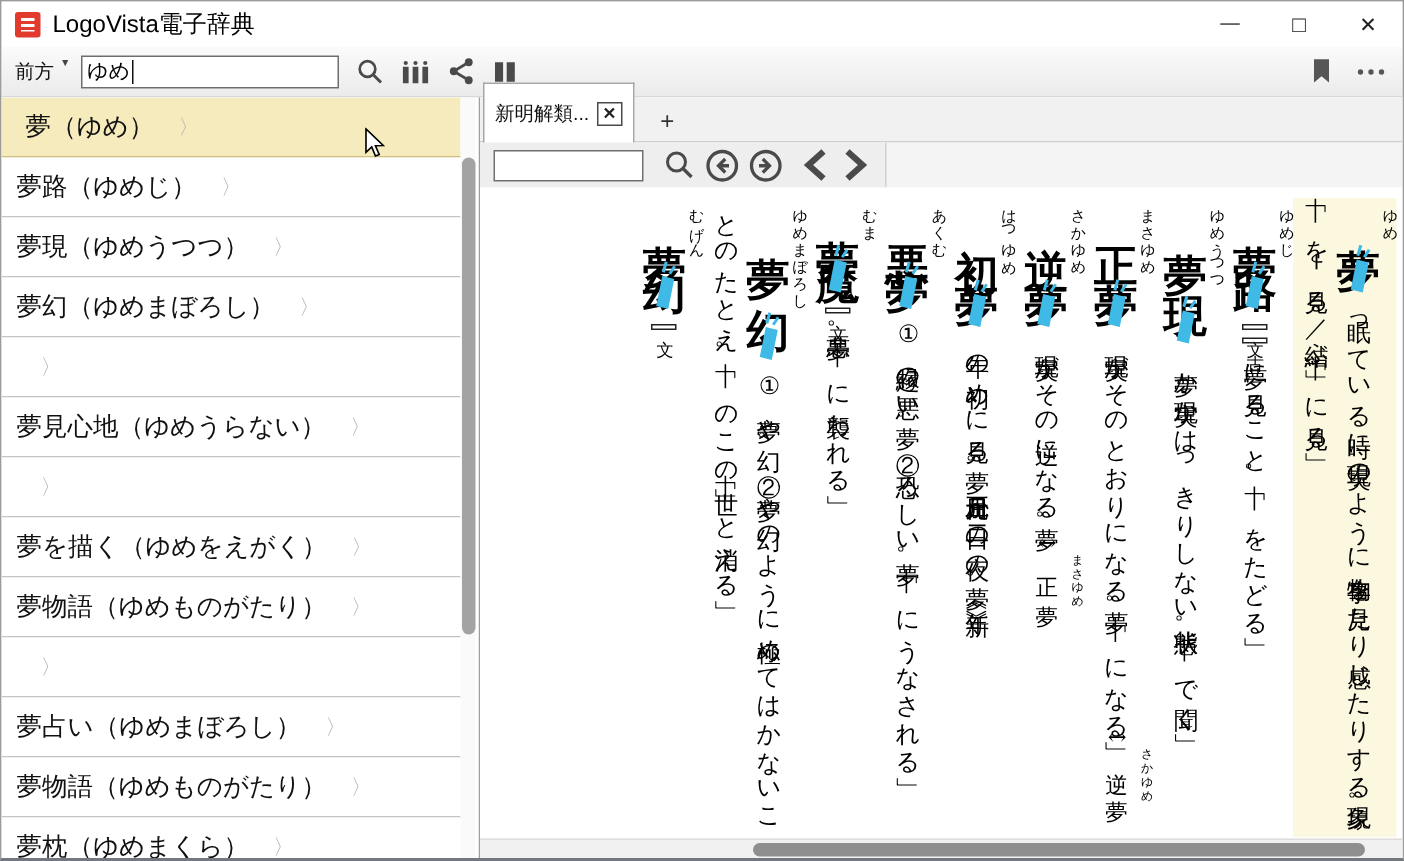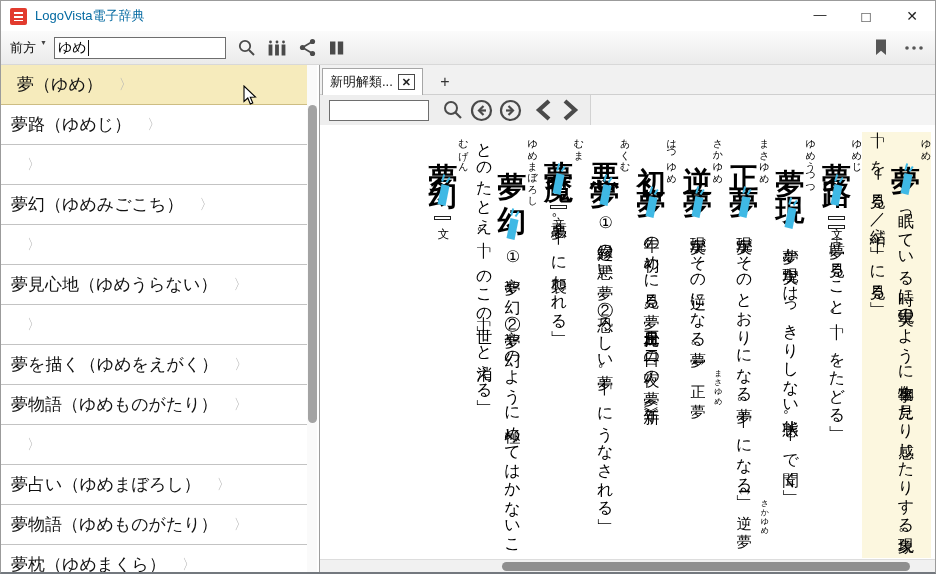--- a/index.html
+++ b/index.html
@@ -5,21 +5,21 @@
   html,body{margin:0;padding:0;background:#d7d7d7;}
   .window{position:relative;width:936px;height:574px;box-sizing:border-box;
     border:1px solid #9b9b9b;border-bottom:2px solid #73787e;background:#fff;
     font-family:"Liberation Sans",sans-serif;overflow:hidden;}
   
   .titlebar{height:30px;display:flex;align-items:center;background:#fff;}
   .logo{width:17px;height:17px;margin:0 8px 0 9px;border-radius:2px;background:#e23b2e;
     display:flex;align-items:center;justify-content:center;}
   .logo-bars{width:9px;height:9px;background:
     repeating-linear-gradient(#fff 0 2px,#e23b2e 2px 4px);}
-  .title-text{font-size:13px;color:#0369a1;text-align:center;}
+  .title-text{font-size:16px;color:#000000;text-align:center;}
   .win-btns{margin-left:auto;display:flex;height:30px;}
   .win-btn{width:46px;height:30px;display:flex;align-items:center;justify-content:center;
     color:#222;font-size:13px;}
   .glyph-min{transform:translateY(-2px);}
   .glyph-max{font-size:15px;}
   .glyph-close{font-size:14px;}
   
   .toolbar{height:33px;background:linear-gradient(#fbfbfb,#ebebeb);display:flex;
     align-items:center;border-bottom:1px solid #d8d8d8;}
   .mode{display:flex;align-items:flex-start;font-size:13px;color:#111;margin-left:9px;}
@@ -39,21 +39,21 @@
     display:flex;align-items:center;padding-left:10px;background:#fff;
     font-family:"DejaVu Serif","Liberation Serif",serif;font-size:17px;color:#111;}
   .side-item.selected{background:#f6ebbc;border-bottom:1px solid #cdbd83;padding-left:16px;}
   .side-chevron{color:#b4b4b4;margin-left:16px;font-size:14px;}
   .side-scrollbar{position:absolute;top:0;right:2px;width:10px;height:100%;background:#fafafa;}
   .side-thumb{position:absolute;top:40px;right:0;width:9px;height:318px;background:#a3a3a3;border-radius:5px;}
   
   .main{flex:1;min-width:0;display:flex;flex-direction:column;border-left:1px solid #9e9e9e;background:#fff;}
   .tabbar{height:29px;background:#f1f1f1;border-bottom:1px solid #cfcfcf;display:flex;
     align-items:flex-end;padding-left:2px;flex:none;}
-  .tab{height:27px;box-sizing:border-box;background:#fff;border:1px solid #a6a6a6;border-bottom:none;
+  .tab{height:40px;box-sizing:border-box;background:#fff;border:1px solid #a6a6a6;border-bottom:none;
     display:flex;align-items:center;padding:0 7px;font-size:13px;color:#111;margin-bottom:-1px;z-index:1;}
   .tab-close{width:17px;height:16px;box-sizing:border-box;border:1px solid #4a4a4a;margin-left:5px;
     display:flex;align-items:center;justify-content:center;font-size:11px;font-weight:bold;color:#222;}
   .plus-tab{width:44px;height:25px;display:flex;align-items:center;justify-content:center;
     font-size:16px;color:#333;}
   .searchbar{height:30px;background:#f4f4f4;display:flex;align-items:center;flex:none;}
   .sb-strip{display:flex;align-items:center;height:100%;padding:0 10px 0 9px;background:#eeeeee;
     border-right:1px solid #d2d2d2;}
   .sb-input{width:100px;height:21px;box-sizing:border-box;border:1px solid #6e6e6e;background:#fff;
     margin-right:7px;}
@@ -159,24 +159,25 @@
       <div class="side-list" id="side-list">
           <div class="side-item selected">
     <span class="side-label">夢（ゆめ）</span>
     <span class="side-chevron">〉</span>
   </div>
           <div class="side-item">
     <span class="side-label">夢路（ゆめじ）</span>
     <span class="side-chevron">〉</span>
   </div>
           <div class="side-item">
-    <span class="side-chevron">〉</span>
-  </div>
-          <div class="side-item">
-    <span class="side-label">夢幻（ゆめみごこち）</span>
+    <span class="side-label">夢現（ゆめうつつ）</span>
+    <span class="side-chevron">〉</span>
+  </div>
+          <div class="side-item">
+    <span class="side-label">夢幻（ゆめまぼろし）</span>
     <span class="side-chevron">〉</span>
   </div>
           <div class="side-item">
     <span class="side-chevron">〉</span>
   </div>
           <div class="side-item">
     <span class="side-label">夢見心地（ゆめうらない）</span>
     <span class="side-chevron">〉</span>
   </div>
           <div class="side-item">

